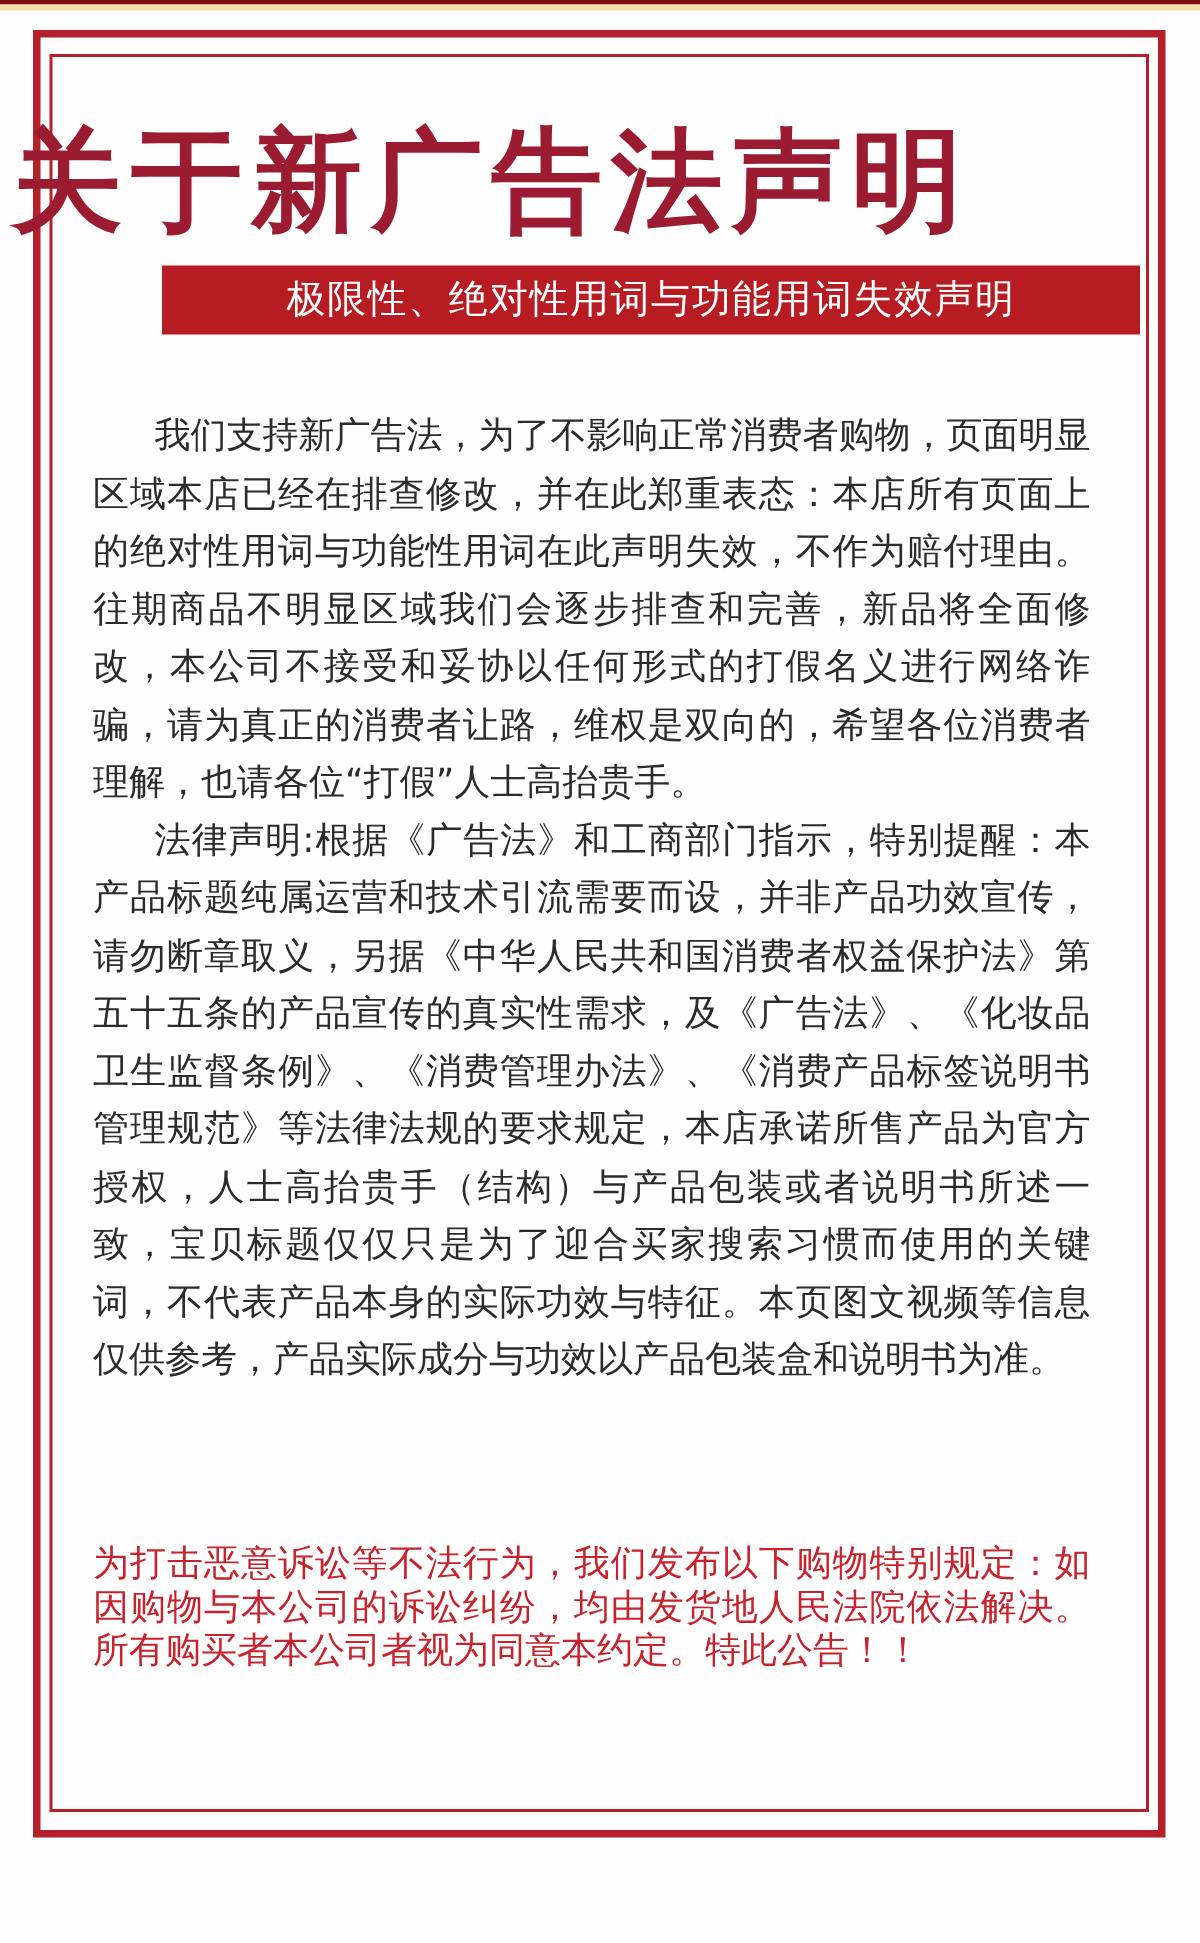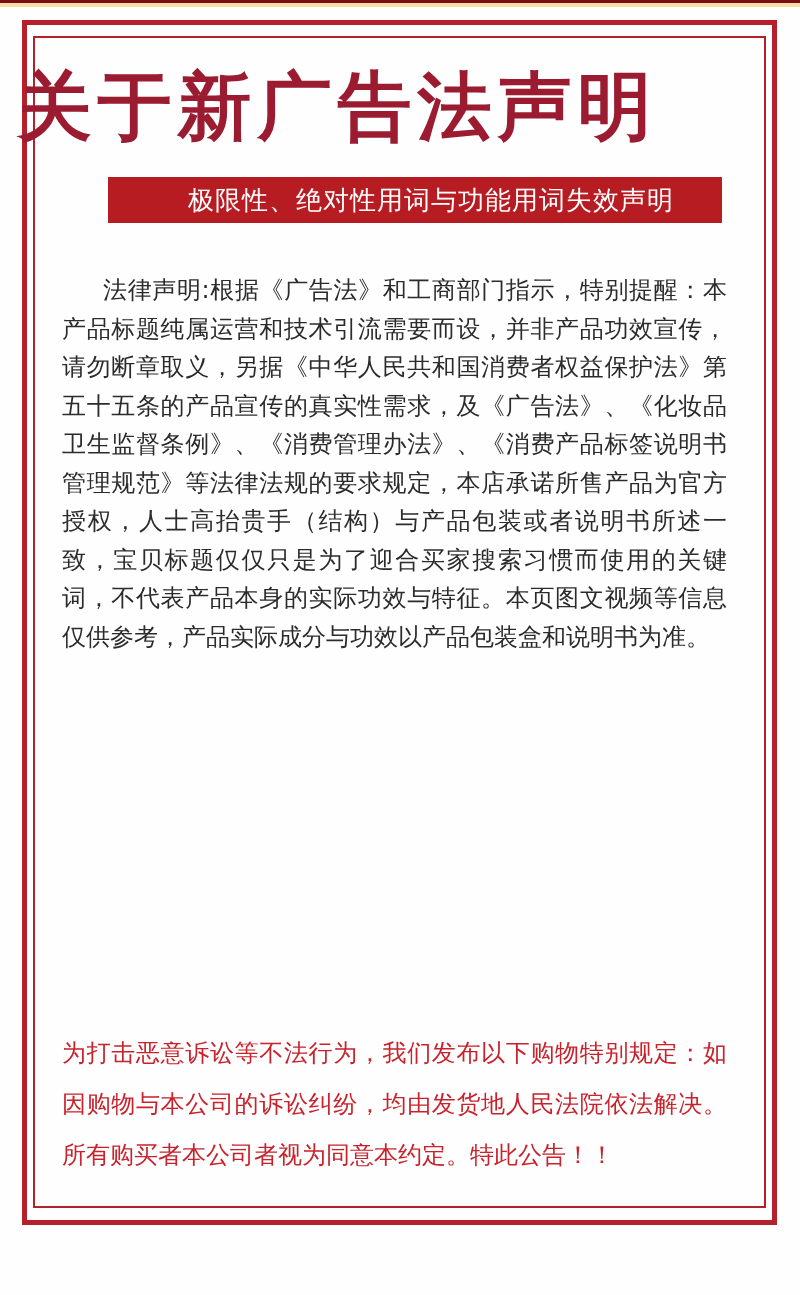--- a/index.html
+++ b/index.html
@@ -12,54 +12,55 @@
     .topbar-light { position: absolute; left: 0; top: 3px; width: 800px; height: 4px; background: #f6dfa4; }
     .outer-frame {
       position: absolute; left: 22px; top: 20px; width: 745px; height: 1195px;
       border: 5px solid #b5202a;
     }
     .inner-frame {
       position: absolute; left: 33px; top: 36px; width: 729px; height: 1168px;
       border: 2px solid #b5202a;
     }
     .title {
-      position: absolute; left: 0; top: 58px; width: 655px; text-align: center;
+      position: absolute; left: 0; top: 73px; width: 655px; text-align: center;
       font-size: 74px; font-weight: bold; line-height: 96px;
-      color: #9b1b30; letter-spacing: 6px; padding-left: 10px;
+      color: #9b1b30; letter-spacing: 6px;
     }
     .banner {
-      position: absolute; left: 108px; top: 177px; width: 582px; height: 46px;
+      position: absolute; left: 108px; top: 177px; width: 652px; height: 46px;
       background: #b71c22; color: #ffffff; text-align: center;
-      font-size: 26px; line-height: 46px; letter-spacing: 1px; padding-left: 32px;
+      font-size: 26px; line-height: 46px; letter-spacing: 1px;
     }
     .body-text {
       position: absolute; left: 62px; top: 271px; width: 665px;
       font-size: 24px; line-height: 38.5px; color: #2b2b2b;
       text-align: justify; word-break: break-all;
     }
     .body-text p { margin: 0; text-indent: 41px; }
     .notice-text {
       position: absolute; left: 62px; top: 1028px; width: 665px;
-      font-size: 24px; line-height: 51px; color: #c8232c;
+      font-size: 24px; line-height: 29px; color: #c8232c;
       text-align: justify; word-break: break-all;
     }
     .notice-text p { margin: 0; }
   </style>
 </head>
 <body>
 
 <div class="topbar-dark"></div>
 <div class="topbar-light"></div>
 
 <div class="outer-frame"></div>
 <div class="inner-frame"></div>
 
 <h1 class="title" style="margin:0">关于新广告法声明</h1>
 
 <div class="banner">极限性、绝对性用词与功能用词失效声明</div>
 
 <div class="body-text">
+  <p>我们支持新广告法，为了不影响正常消费者购物，页面明显区域本店已经在排查修改，并在此郑重表态：本店所有页面上的绝对性用词与功能性用词在此声明失效，不作为赔付理由。往期商品不明显区域我们会逐步排查和完善，新品将全面修改，本公司不接受和妥协以任何形式的打假名义进行网络诈骗，请为真正的消费者让路，维权是双向的，希望各位消费者理解，也请各位“打假”人士高抬贵手。</p>
   <p>法律声明:根据《广告法》和工商部门指示，特别提醒：本产品标题纯属运营和技术引流需要而设，并非产品功效宣传，请勿断章取义，另据《中华人民共和国消费者权益保护法》第五十五条的产品宣传的真实性需求，及《广告法》、《化妆品卫生监督条例》、《消费管理办法》、《消费产品标签说明书管理规范》等法律法规的要求规定，本店承诺所售产品为官方授权，人士高抬贵手（结构）与产品包装或者说明书所述一致，宝贝标题仅仅只是为了迎合买家搜索习惯而使用的关键词，不代表产品本身的实际功效与特征。本页图文视频等信息仅供参考，产品实际成分与功效以产品包装盒和说明书为准。</p>
 </div>
 
 <div class="notice-text">
   <p>为打击恶意诉讼等不法行为，我们发布以下购物特别规定：如因购物与本公司的诉讼纠纷，均由发货地人民法院依法解决。所有购买者本公司者视为同意本约定。特此公告！！</p>
 </div>
 
 </body></html>

